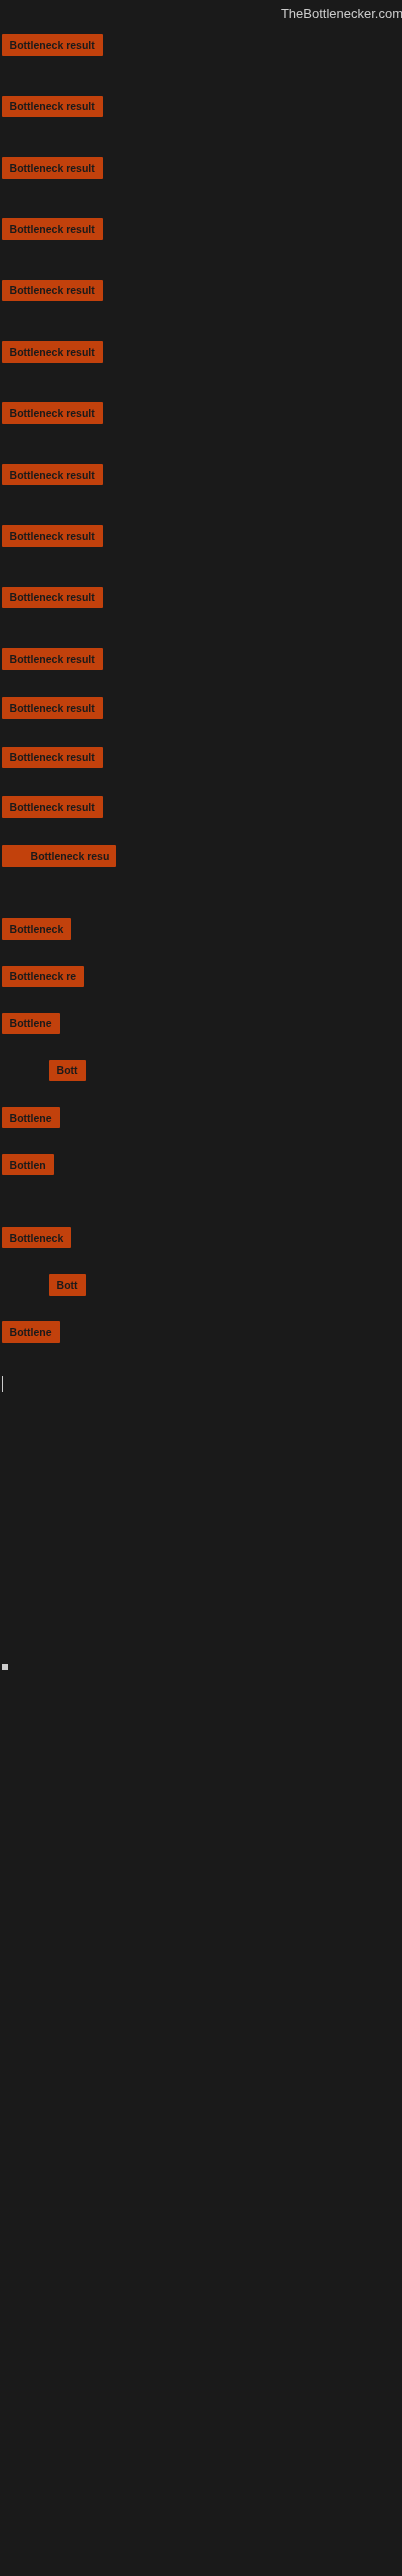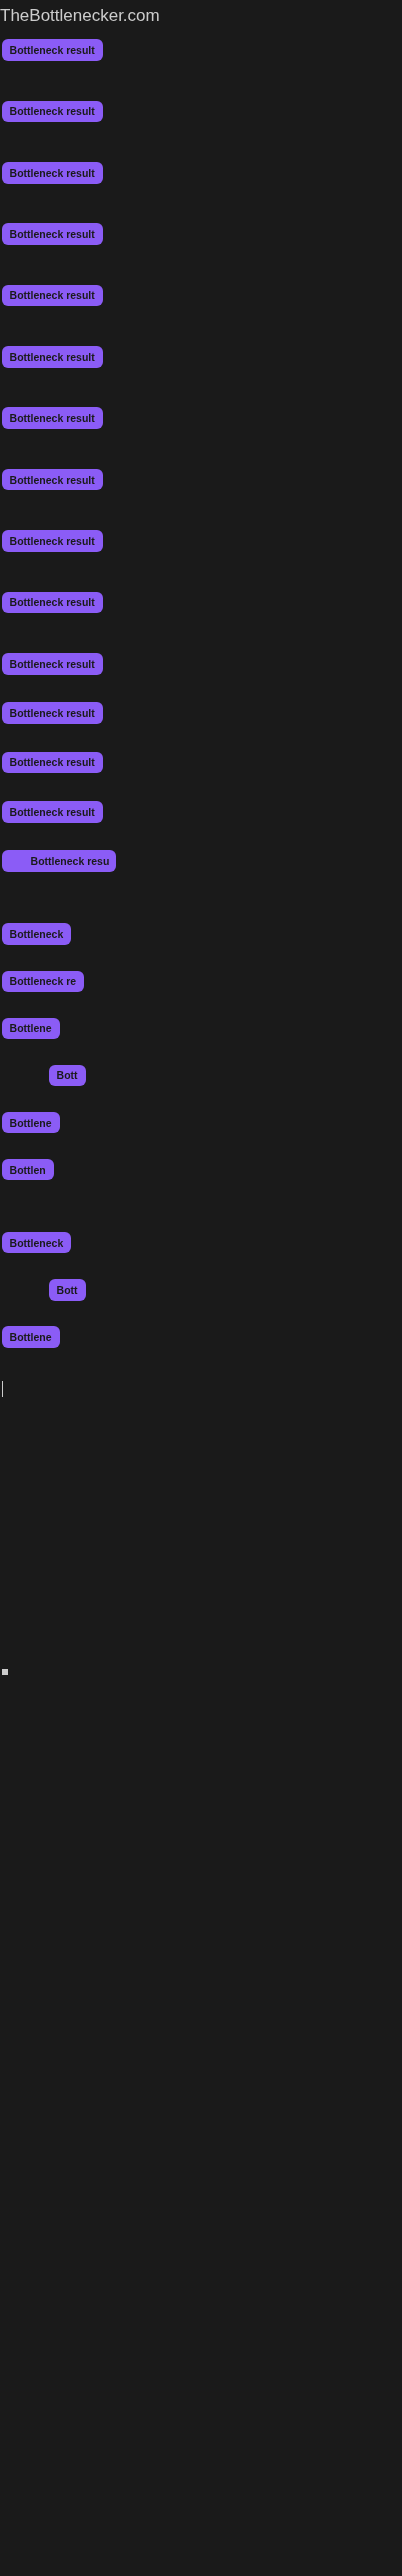--- a/index.html
+++ b/index.html
@@ -10,34 +10,34 @@
 
     body {
       width: 403px;
       min-height: 2576px;
       background-color: #1a1a1a;
       font-family: Arial, sans-serif;
       position: relative;
     }
 
     .site-title {
-      text-align: left;
+      text-align: right;
       color: #cccccc;
-      font-size: 17px;
+      font-size: 13px;
       padding: 6.4px 0;
       background-color: #1a1a1a;
     }
 
     .bottleneck-badge {
-      background-color: #8b5cf6;
+      background-color: #c2410c;
       color: #1a1a1a;
       font-size: 10.5px;
       font-weight: bold;
       padding: 4.8px 8px;
-      border-radius: 6px;
+      border-radius: 1px;
       white-space: nowrap;
       overflow: hidden;
       display: inline-block;
     }
 
     .row-wrapper {
       padding: 6.4px 1.6px;
     }
 
     

